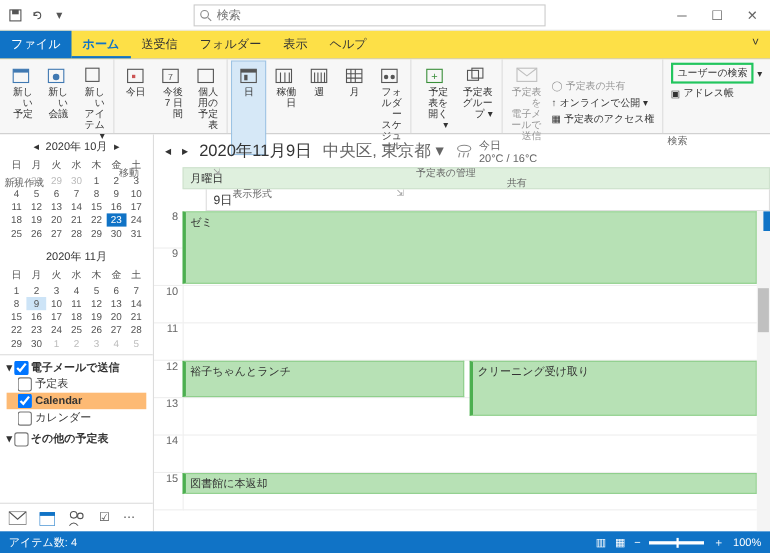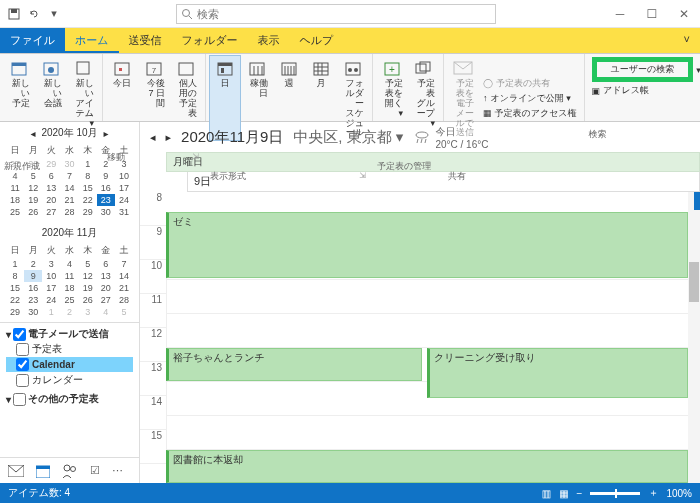--- a/index.html
+++ b/index.html
@@ -8,21 +8,21 @@
 .qat { display: flex; gap: 4px; padding: 0 6px; align-items: center; }
 .qat .ic { width: 16px; height: 16px; display: flex; align-items: center; justify-content: center; color: #555; }
 .searchwrap { flex: 1; display: flex; justify-content: center; }
 .searchbox { width: 320px; height: 20px; border: 1px solid #ccc; display: flex; align-items: center; padding: 0 4px; gap: 4px; }
 .searchbox input { border: none; outline: none; flex: 1; font-size: 11px; }
 .winbtns { display: flex; }
 .winbtns div { width: 32px; height: 28px; display: flex; align-items: center; justify-content: center; color: #666; font-size: 12px; }
 .tabs { height: 26px; display: flex; background: #fde047; border-bottom: 1px solid #ccc; }
 .tab { padding: 5px 10px 4px; font-size: 11px; cursor: pointer; }
 .tab.file { background: #1073c6; color: #fff; }
-.tab.active { border-bottom: 2px solid #1073c6; color: #1073c6; }
+.tab.active { border-bottom: 2px solid #1073c6; color: #1073c6; font-weight: bold; }
 .ribbon { height: 68px; display: flex; background: #f7f7f7; border-bottom: 1px solid #ccc; }
 .rgrp { border-right: 1px solid #ddd; display: flex; flex-direction: column; padding: 2px 4px 0; }
 .rgrp .row { display: flex; gap: 2px; flex: 1; }
 .rgrp .lbl { font-size: 9px; color: #666; padding: 1px 0; position: relative; margin-top: 29px; }
 .rgrp .lbl .corner { position: absolute; right: 2px; top: 2px; font-size: 8px; color: #999; }
 .rbtn { display: flex; flex-direction: column; align-items: center; justify-content: flex-start; padding: 2px 4px; min-width: 30px; gap: 1px; }
 .rbtn.active { background: #d6e8f7; outline: 1px solid #9cc3e4; }
 .rbtn .ic { height: 20px; display: flex; align-items: center; justify-content: center; }
 .rbtn .txt { font-size: 9px; line-height: 1.1; text-align: right; white-space: pre-line; }
 .rbtn.sm { flex-direction: row; min-width: 0; justify-content: flex-start; font-size: 9px; gap: 3px; padding: 1px 3px; white-space: nowrap; }
@@ -34,33 +34,33 @@
 .mcal .hdr { display: flex; justify-content: center; align-items: center; gap: 6px; font-size: 10px; margin-bottom: 3px; }
 .mcal table { width: 100%; border-collapse: collapse; font-size: 9px; }
 .mcal td, .mcal th { text-align: center; padding: 1px 0; width: 14.28%; color: #555; font-weight: normal; }
 .mcal td.today { background: #1073c6; color: #fff; }
 .mcal td.sel { background: #cde4f7; }
 .mcal td.dim { color: #bbb; }
 .calsec { padding: 4px 6px; font-size: 10px; }
 .calsec .grp { margin-bottom: 4px; }
 .calsec .grphdr { display: flex; align-items: center; gap: 2px; font-weight: bold; }
 .calsec .item { display: flex; align-items: center; gap: 3px; padding: 1px 0 1px 10px; }
-.calsec .item.sel { background: #7dd3fc; font-weight: bold; }
+.calsec .item.sel { background: #fdba74; font-weight: bold; }
 .navicons { height: 26px; display: flex; align-items: center; gap: 12px; padding: 0 8px; border-top: 1px solid #ddd; color: #555; }
 .content { flex: 1; display: flex; flex-direction: column; overflow: hidden; }
 .chdr { height: 30px; display: flex; align-items: center; padding: 0 10px; gap: 10px; }
 .chdr .date { font-size: 15px; }
 .chdr .loc { font-size: 15px; color: #666; }
 .chdr .weather { font-size: 10px; color: #666; display: flex; align-items: center; gap: 4px; }
 .dayhdr { background: #dff0de; border: 1px solid #cfe2ce; font-size: 10px; padding: 2px 6px; }
 .datehdr { border: 1px solid #ddd; border-top: none; font-size: 11px; padding: 2px 6px; margin-left: 21px; }
 .grid { flex: 1; overflow: hidden; position: relative; display: flex; }
 .hourscol { width: 26px; }
 .hourscol div { height: 34px; text-align: right; padding-right: 4px; font-size: 10px; color: #666; border-bottom: 1px solid #eee; }
-.slots { flex: 1; position: relative; margin-top: 20px; }
+.slots { flex: 1; position: relative; }
 .slot { height: 34px; border-bottom: 1px solid #eee; border-left: 1px solid #eee; }
 .evt { position: absolute; background: #b7e1b5; border: 1px solid #8fcf8c; font-size: 10px; padding: 2px 4px; overflow: hidden; border-left: 3px solid #4caf50; }
 .scrolltrack { width: 12px; background: #f4f4f4; position: relative; }
 .scrollthumb { position: absolute; left: 1px; right: 1px; background: #c0c0c0; }
 .scrollind { position: absolute; right: 0; top: 0; width: 6px; height: 18px; background: #1073c6; }
 .status { height: 20px; background: #1073c6; color: #fff; display: flex; align-items: center; padding: 0 8px; font-size: 10px; justify-content: space-between; }
 .status .right { display: flex; align-items: center; gap: 8px; }
 svg { display: block; }
 </style>
 </head>
@@ -289,21 +289,21 @@
             <span>予定表のアクセス権</span>
           </div>
       </div>
     </div>
     <div class="lbl">共有</div>
   </div>
   <div class="rgrp" style="border-right:none">
     <div class="row">
       <div class="vstack">
         <div class="rbtn sm">
-            <span style="border:5px solid #22c55e;padding:1px 14px;min-width:60px">ユーザーの検索</span>
+            <span style="border:2px solid #22c55e;padding:1px 4px;min-width:60px">ユーザーの検索</span>
             <span>▾</span>
           </div>
         <div class="rbtn sm">
             <span class="ic">▣</span>
             <span>アドレス帳</span>
           </div>
       </div>
     </div>
     <div class="lbl">検索</div>
   </div>
@@ -530,21 +530,21 @@
           <div class="slot"></div>
           <div class="slot"></div>
           <div class="slot"></div>
         <div class="slot"></div>
           <div class="slot"></div>
           <div class="slot"></div>
           <div class="slot"></div>
         <div class="evt" style="top:0;left:0;right:0;height:66px">ゼミ</div>
         <div class="evt" style="top:136px;left:0;width:49%;height:33px">裕子ちゃんとランチ</div>
         <div class="evt" style="top:136px;left:50%;right:0;height:50px">クリーニング受け取り</div>
-        <div class="evt" style="top:238px;left:0;right:0;height:33px">図書館に本返却</div>
+        <div class="evt" style="top:238px;left:0;right:0;height:19px">図書館に本返却</div>
       </div>
       <div class="scrolltrack">
         <div class="scrollind"></div>
         <div class="scrollthumb" style="top:70px;height:40px"></div>
       </div>
     </div>
   </div>
 </div>
 
 <div class="status">

